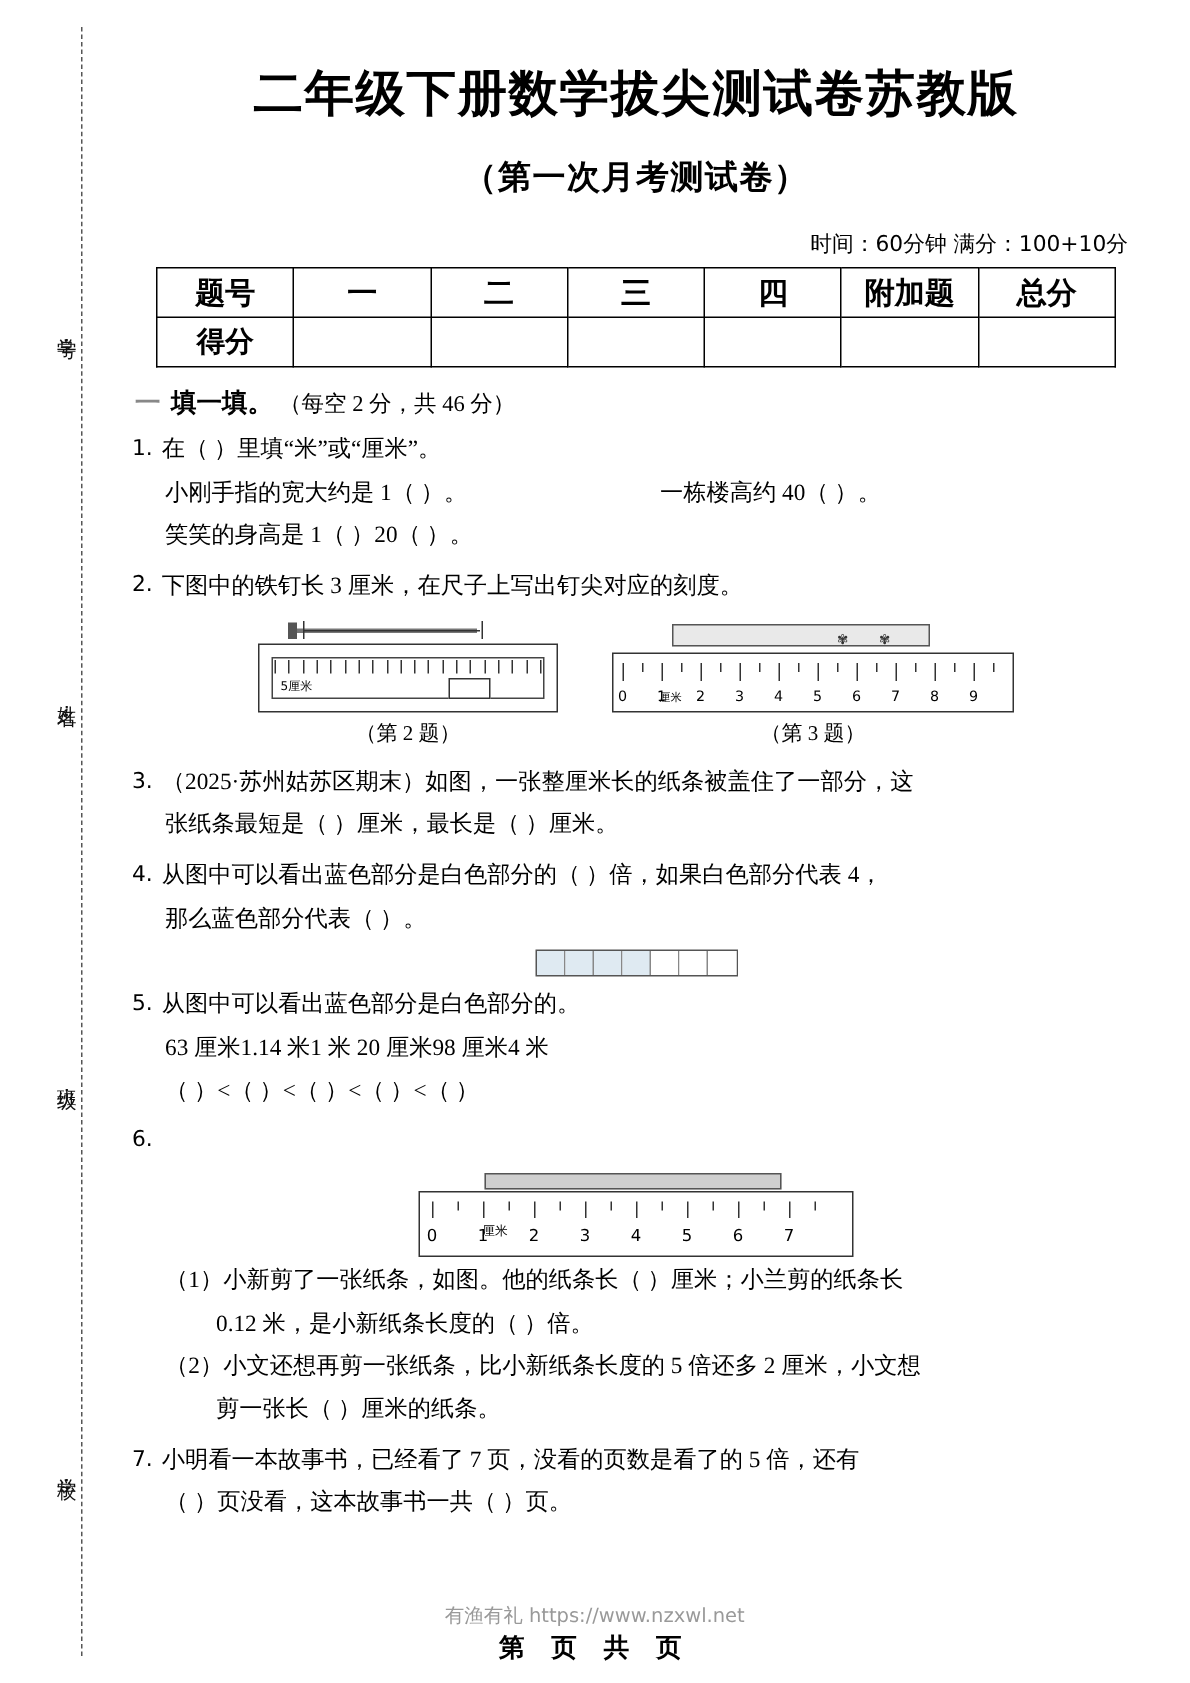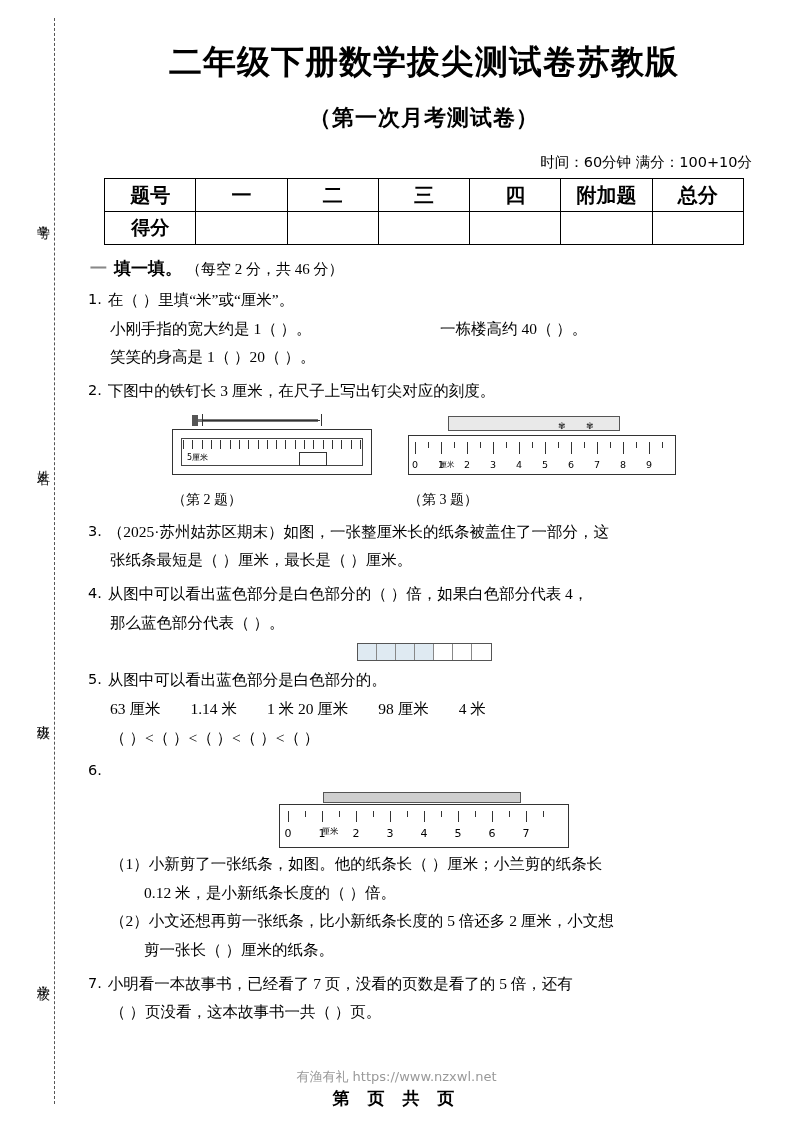--- a/index.html
+++ b/index.html
@@ -133,22 +133,23 @@
   .indent2 { margin-left: 56px; }
   .row-flex { display: flex; }
   .figs {
     display: flex;
     justify-content: center;
     gap: 36px;
     margin: 6px 0 0 0;
     align-items: flex-end;
   }
   .fig-cap {
+    text-align: center;
     font-size: 14px;
-    margin-top: 12px;
+    margin-top: 2px;
   }
   
   .ruler-a {
     width: 200px;
     height: 46px;
     border: 1px solid #333;
     background: #fff;
     position: relative;
     box-sizing: border-box;
   }
@@ -449,21 +450,21 @@
           <div class="white"></div>
         </div>
       </div>
     </div>
 
     <div class="q">
       <div class="row-flex">
         <span class="qn">5.</span>
         <span style="margin-left:6px">从图中可以看出蓝色部分是白色部分的。</span>
       </div>
-      <div class="indent1" style="display:flex;gap:30px">
+      <div class="indent1" style="display:flex;">
         <span>63 厘米</span>
         <span>1.14 米</span>
         <span>1 米 20 厘米</span>
         <span>98 厘米</span>
         <span>4 米</span>
       </div>
       <div class="indent1">（        ）&lt;（        ）&lt;（        ）&lt;（        ）&lt;（        ）</div>
     </div>
 
     <div class="q">

